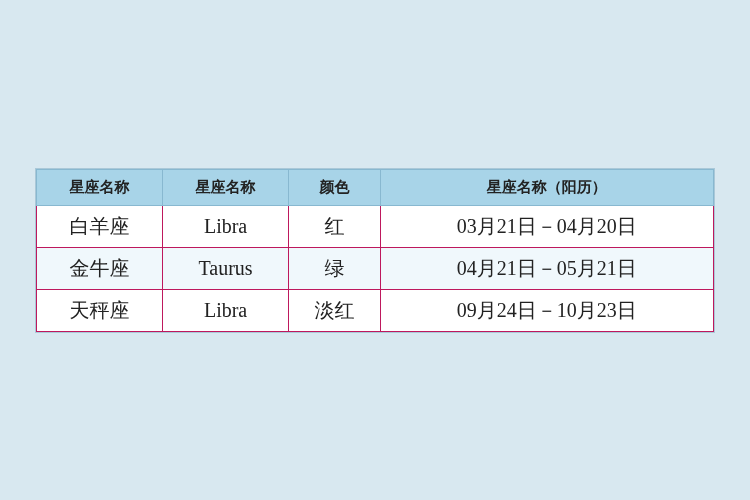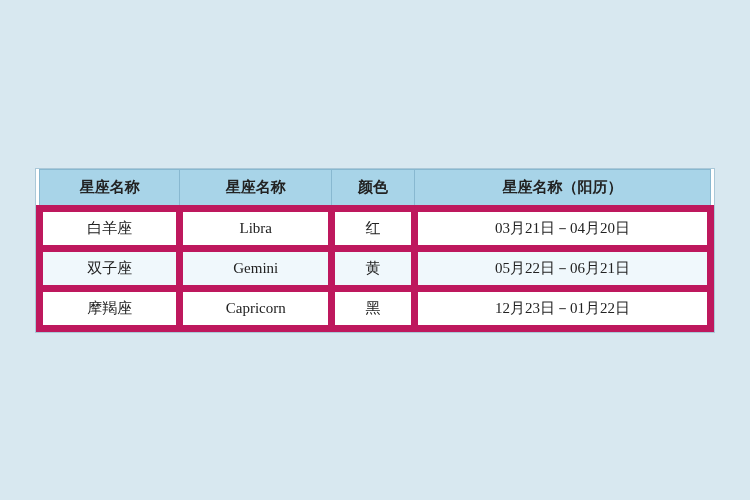--- a/index.html
+++ b/index.html
@@ -24,25 +24,25 @@
     }
     thead tr th {
       background-color: #a8d4e8;
       border: 1px solid #88b8d0;
       padding: 8px 6px;
       font-weight: bold;
       color: #222;
       font-size: 15px;
     }
     tbody tr td {
-      border: 7px solid #be185d;
+      border: 1px solid #be185d;
       padding: 7px 6px;
       text-align: center;
       color: #222;
-      font-size: 15px;
+      font-size: 20px;
     }
     tbody tr:nth-child(odd) {
       background-color: #ffffff;
     }
     tbody tr:nth-child(even) {
       background-color: #f0f8fc;
     }
   </style>
 </head>
 <body>
@@ -58,26 +58,26 @@
       </tr>
     </thead>
     <tbody id="table-body">
     <tr>
           <td>白羊座</td>
           <td>Libra</td>
           <td>红</td>
           <td>03月21日－04月20日</td>
         </tr>
         <tr>
-          <td>双子座</td>
-          <td>Gemini</td>
-          <td>黄</td>
-          <td>05月22日－06月21日</td>
+          <td>金牛座</td>
+          <td>Taurus</td>
+          <td>绿</td>
+          <td>04月21日－05月21日</td>
         </tr>
         <tr>
-          <td>摩羯座</td>
-          <td>Capricorn</td>
-          <td>黑</td>
-          <td>12月23日－01月22日</td>
+          <td>天秤座</td>
+          <td>Libra</td>
+          <td>淡红</td>
+          <td>09月24日－10月23日</td>
         </tr>
       </tbody>
   </table>
 </div>
 
 </body></html>

